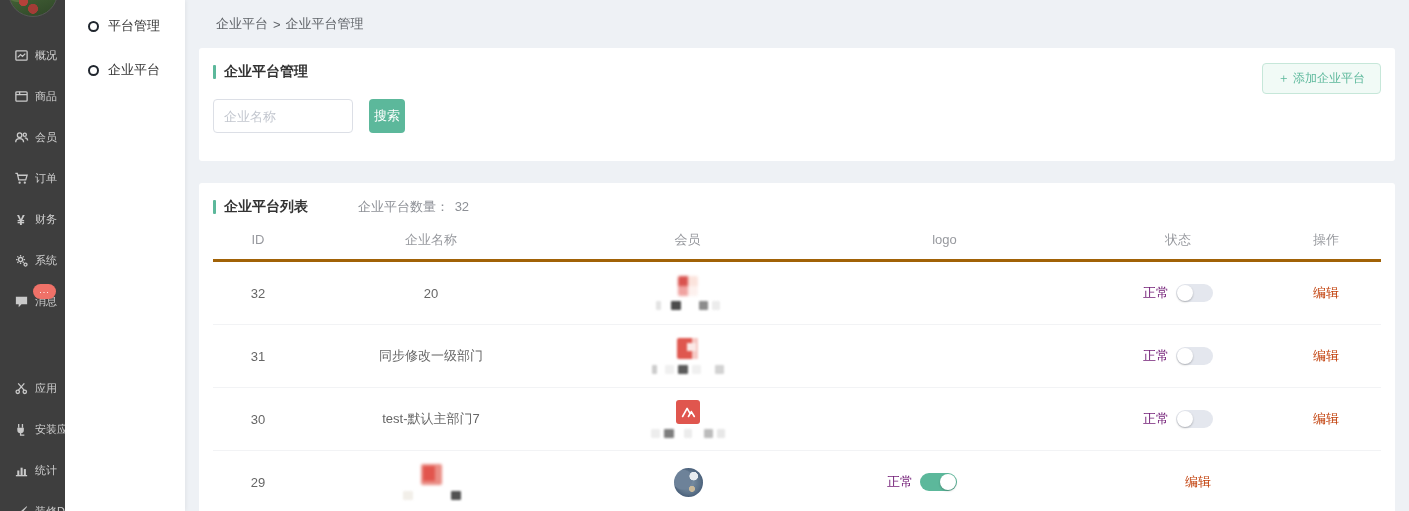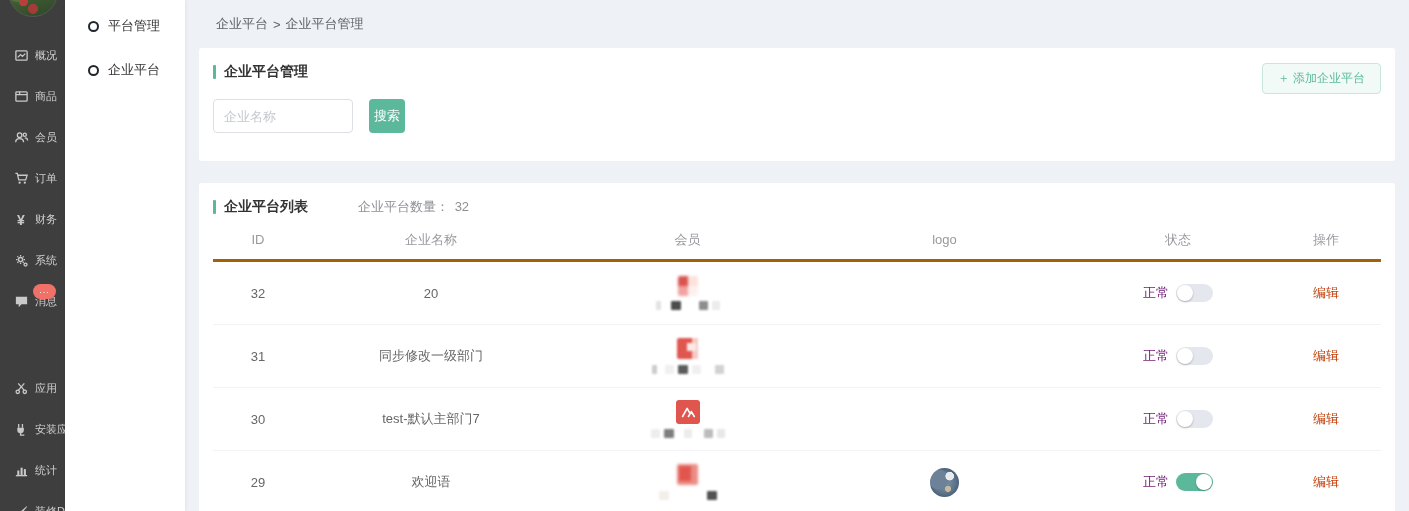--- a/index.html
+++ b/index.html
@@ -336,21 +336,20 @@
             <span class="status-label">正常</span>
             <span class="switch" data-state="off"></span>
           </div>
           <div class="cell col-action">
             <a class="edit">编辑</a>
           </div>
         </div>
 
         <div class="trow">
           <div class="cell col-id">29</div>
-          <div class="cell col-name">欢迎语</div>
           <div class="cell col-member">
             <div class="m-avatar av-29"></div>
             <div class="blocks">
               <span class="blk" style="width:10px;background:#f2efe9;margin-right:36px"></span>
               <span class="blk" style="width:10px;background:#525252"></span>
             </div>
           </div>
           <div class="cell col-logo">
             <div class="earth"></div>
           </div>

